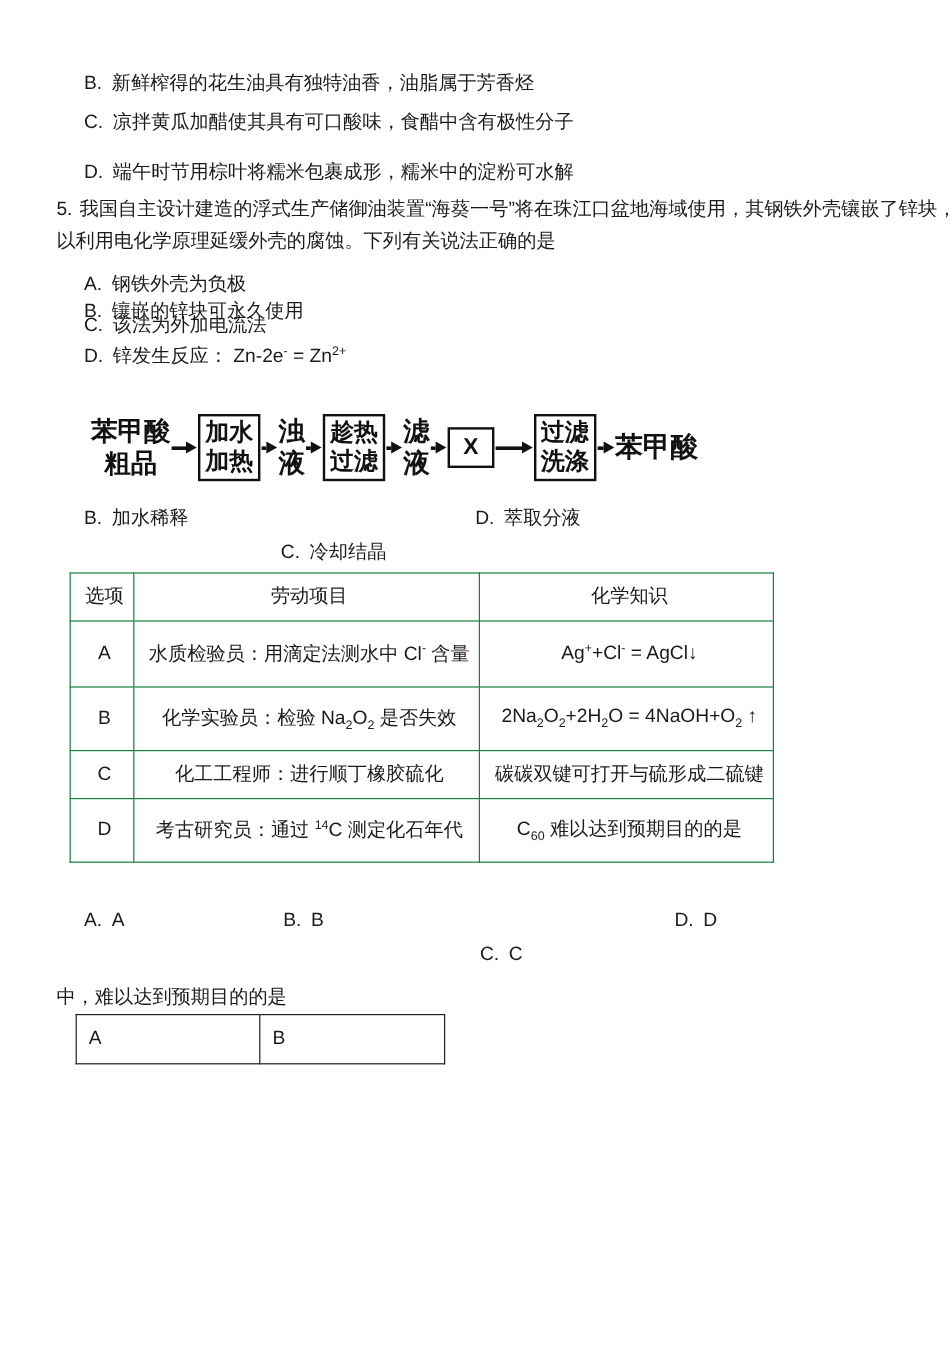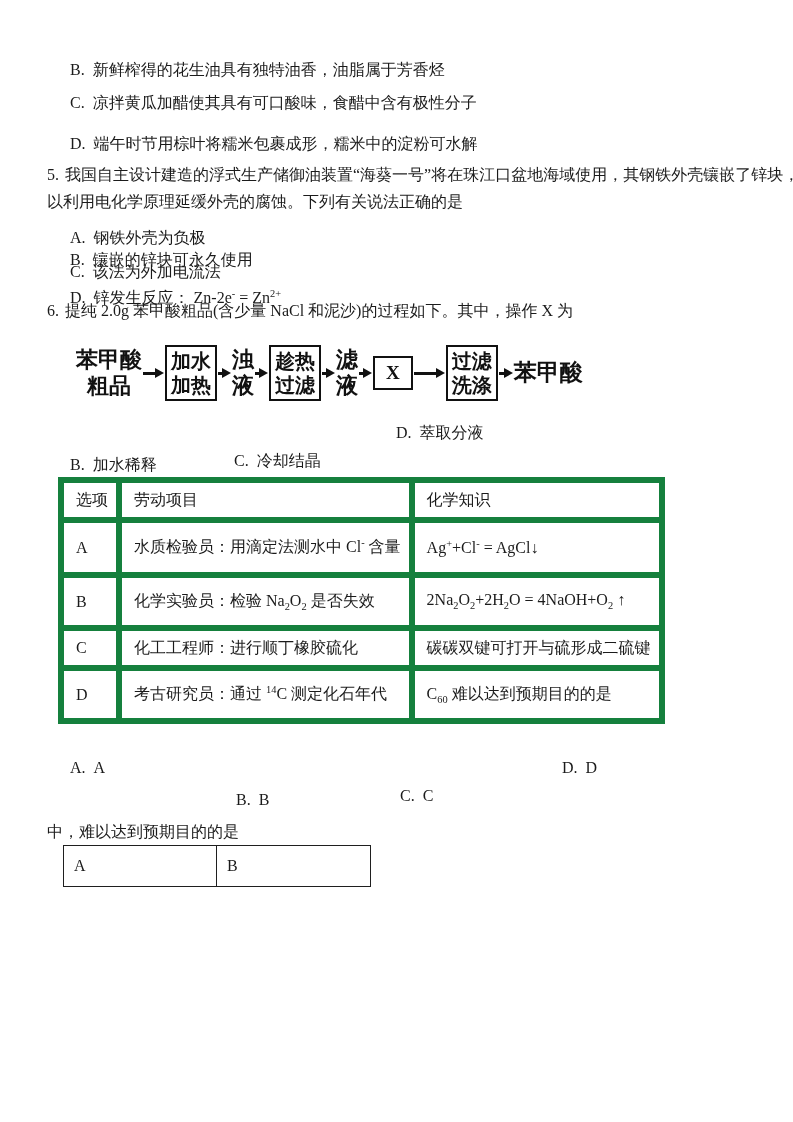--- a/index.html
+++ b/index.html
@@ -1,34 +1,34 @@
 <!DOCTYPE html>
 <html><head>
 <meta charset="utf-8">
 <style>
   * { margin:0; padding:0; box-sizing:border-box; }
   html,body { background:#ffffff; }
   .page {
     position:relative; width:793px; height:1054px; background:#ffffff;
-    font-family:Liberation Serif, serif;
+    font-family:Liberation Sans, sans-serif;
     font-size:16px; color:#1b1b1b; overflow:hidden;
   }
   .abs { position:absolute; line-height:22px; white-space:nowrap; }
   .lbl { margin-right:8px; }
   .qnum { margin-right:6px; }
   sup,sub { font-size:0.65em; }
 
   
   .row2 { left:70px; display:flex;flex-direction:column; }
   .row2 .col-a { width:320px; }
 
   
   .row4 { left:70px; display:flex; }
   .row4 .c1 { width:166px; }
-  .row4 .c2 { width:164px;margin-top:32px; }
+  .row4 .c2 { width:164px; }
   .row4 .c3 { width:162px;margin-top:28px; }
 
   
   .flow {
     position:absolute; left:76px; top:338px; height:70px;
     display:flex; align-items:center; font-weight:bold; color:#111;
   }
   .flow-label { font-size:22px; line-height:1.18; text-align:center; }
   .flow-label.single { font-size:23px; }
   .flow-box {
@@ -42,22 +42,22 @@
     width:0; height:0; border-left:9px solid #111;
     border-top:5.5px solid transparent; border-bottom:5.5px solid transparent;
   }
 
   
   .qtable {
     position:absolute; left:58px; top:477px;
     border-collapse:collapse; table-layout:fixed;
   }
   .qtable td {
-    border:6px solid #15803d; vertical-align:middle;
-    padding:2px 8px 2px 12px; font-size:16px; white-space:nowrap; overflow:hidden;
+    border:1px solid #15803d; vertical-align:middle;
+    padding:2px 8px 2px 12px; font-size:16px; white-space:nowrap; overflow:hidden;text-align:center;
   }
 
   
   .mini-table { position:absolute; left:63px; top:845px; border-collapse:collapse; table-layout:fixed; }
   .mini-table td {
     border:1px solid #1f1f1f; vertical-align:middle;
     padding-left:10px; font-size:16px;
   }
 </style>
 </head>
@@ -82,23 +82,20 @@
 
   <div class="abs row2" style="top:227px">
     <span class="col-a"><span class="lbl">A.</span><span>钢铁外壳为负极</span></span>
     <span><span class="lbl">B.</span><span>镶嵌的锌块可永久使用</span></span>
   </div>
   <div class="abs row2" style="top:261px">
     <span class="col-a"><span class="lbl">C.</span><span>该法为外加电流法</span></span>
     <span><span class="lbl">D.</span><span><span>锌发生反应：  Zn-2e</span><sup>-</sup><span> = Zn</span><sup>2+</sup></span></span>
   </div>
 
-  <div class="abs" style="top:300px;left:47px">
-    <span class="qnum">6.</span><span>提纯 2.0g 苯甲酸粗品(含少量 NaCl 和泥沙)的过程如下。其中，操作 X 为</span>
-  </div>
 
   <div class="flow">
     <div class="flow-label">
       <div>苯甲酸</div>
       <div>粗品</div>
     </div>
     <div class="arrow">
         <div class="arrow-shaft" style="width:12px"></div>
         <div class="arrow-head"></div>
       </div>

